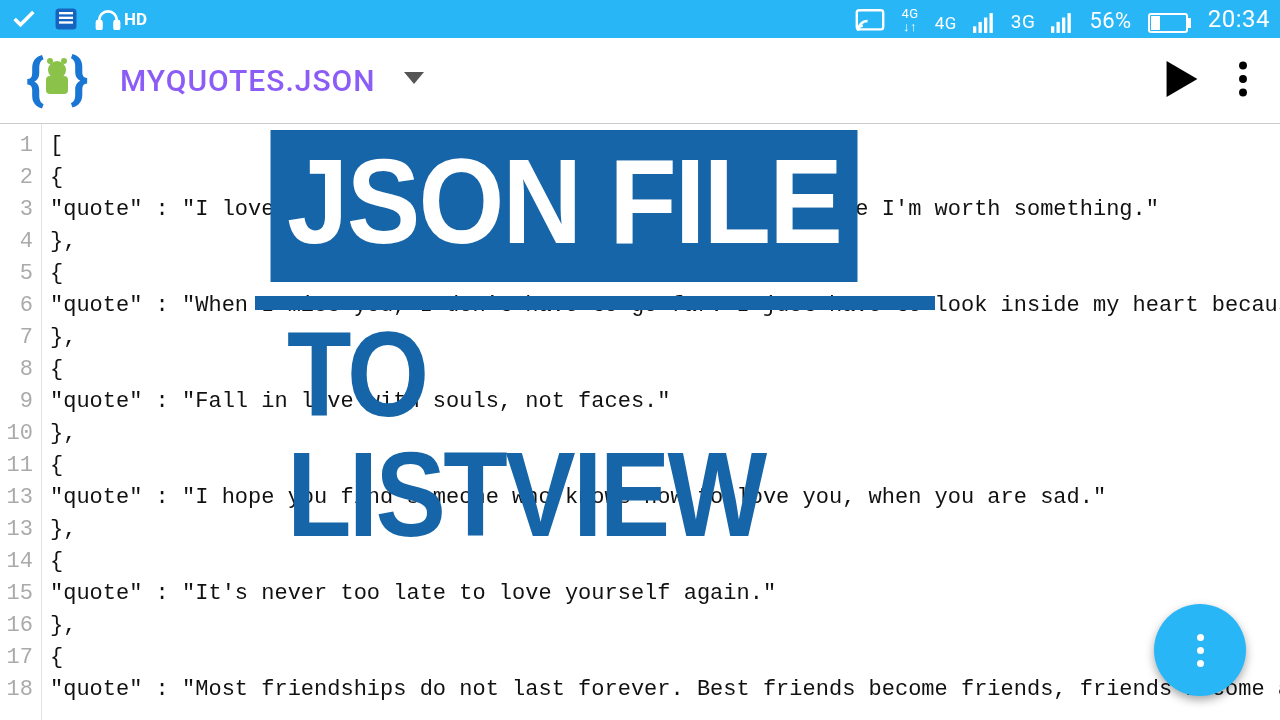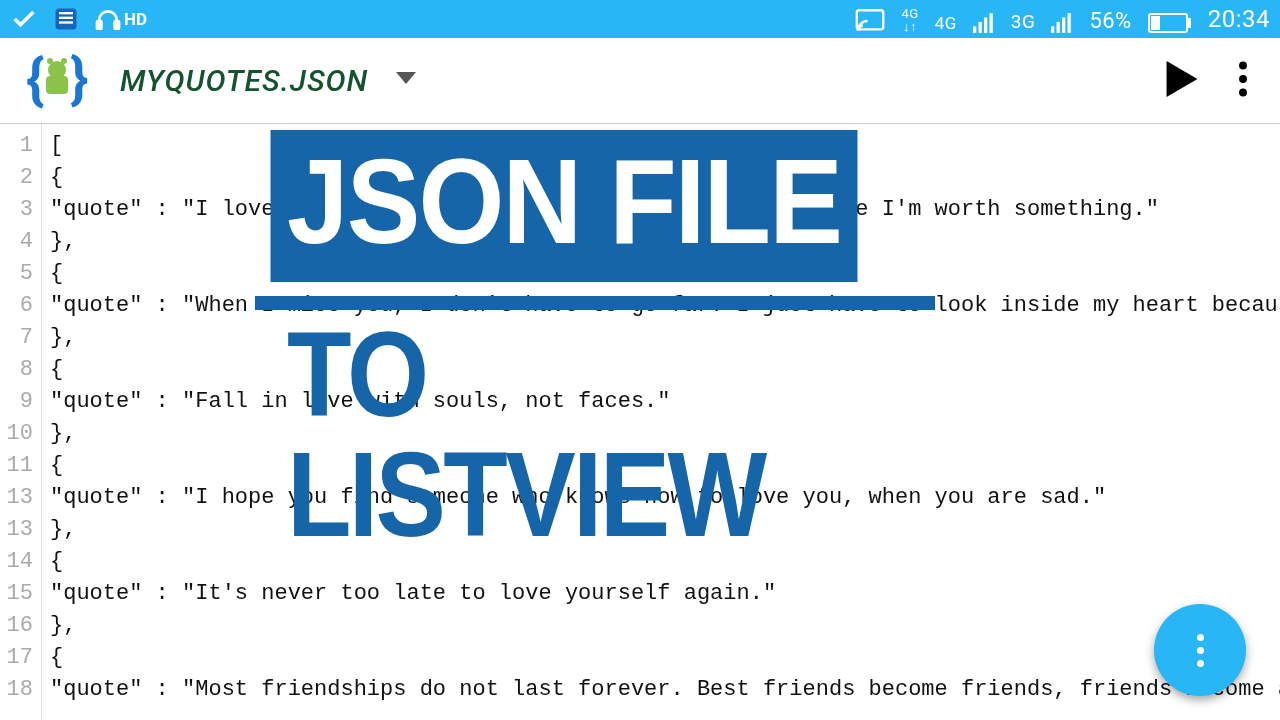--- a/index.html
+++ b/index.html
@@ -34,21 +34,21 @@
     border-bottom: 1px solid #ccc;
   }
   .app-icon {
     width: 78px; height: 78px;
     display: flex; align-items: center; justify-content: center;
   }
   .file-title-wrap {
     display: flex; align-items: center; gap: 28px;
     margin-left: 24px;
   }
-  .file-title { color: #14532d; font-size: 30px; font-weight: 500; letter-spacing: 1px; font-style: italic; }
+  .file-title { color: #8b5cf6; font-size: 30px; font-weight: 500; letter-spacing: 1px; }
   .dropdown-arrow { color: #444; }
   .toolbar-right { margin-left: auto; display: flex; align-items: center; gap: 40px; padding-right: 14px; }
 
   
   .editor {
     display: flex;
     font-family: "Courier New", monospace;
     font-size: 22px;
     line-height: 32px;
     color: #111;

